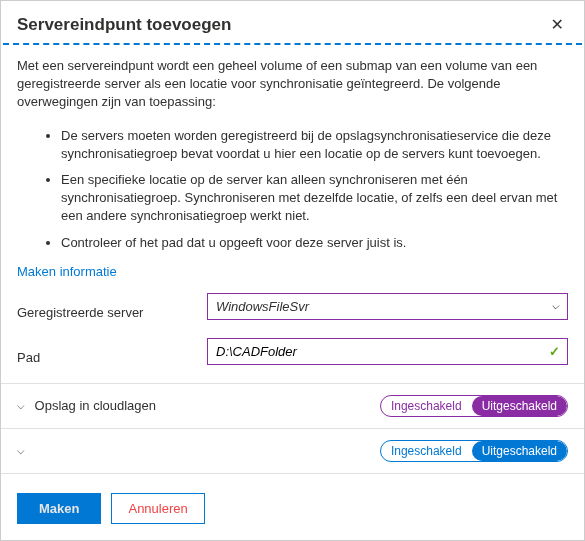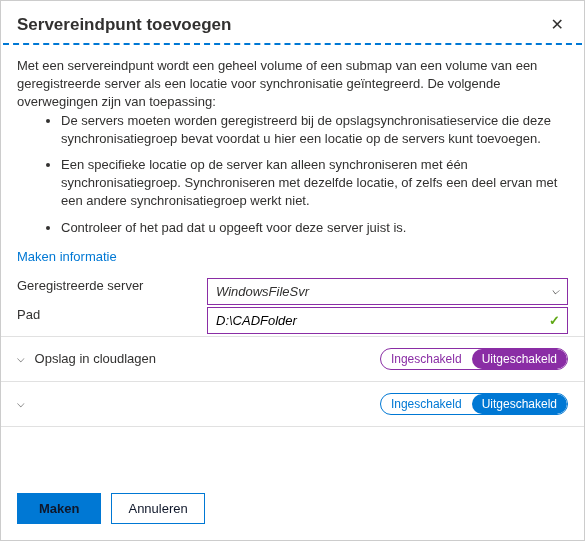--- a/index.html
+++ b/index.html
@@ -3,47 +3,47 @@
 <meta charset="utf-8">
 <style>
 * { box-sizing: border-box; margin: 0; padding: 0; }
 body { font-family: "Segoe UI", Arial, sans-serif; font-size: 13px; color: #323130; background: #fff; width: 585px; }
 .panel { border: 1px solid #ccc; width: 585px; height: 541px; display: flex; flex-direction: column; position: relative; }
 .header { display: flex; justify-content: space-between; align-items: center; padding: 12px 16px 6px 16px; }
 .header h2 { font-size: 17px; font-weight: 700; }
 .close-btn { background: none; border: none; font-size: 16px; cursor: pointer; color: #323130; padding: 4px; line-height: 1; }
 .divider { border-top: 2px dashed #0078d4; margin: 0 2px; }
 .content { padding: 12px 16px 0 16px; }
-.desc { margin-bottom: 0; line-height: 1.4; }
+.desc { margin-bottom: 15px; line-height: 1.4; }
 ul { list-style: disc; padding-left: 44px; margin-bottom: 8px; }
 ul li { margin-bottom: 8px; line-height: 1.4; }
 .link { color: #0078d4; cursor: pointer; margin-top: 4px; display: inline-block; margin-bottom: 14px; }
-.form-row { display: flex; align-items: flex-start; margin-bottom: 2px; }
+.form-row { display: flex; align-items: flex-end; margin-bottom: 18px; }
 .form-label { width: 190px; }
 .select, .input { flex: 1; border: 1px solid #8a2da5; padding: 5px 8px; font-size: 13px; background: #fff; position: relative; font-style: italic; }
 .select { display: flex; justify-content: space-between; align-items: center; cursor: pointer; }
 .chev { font-size: 10px; }
 .input-wrap { flex: 1; position: relative; display: flex; }
 .input { width: 100%; padding-right: 12px; }
 .check { position: absolute; right: 8px; top: 50%; transform: translateY(-50%); color: #5fa815; font-weight: bold; }
 .sep { border-top: 1px solid #e1e1e1; }
 .toggle-row { display: flex; justify-content: space-between; align-items: center; padding: 11px 16px; }
 .toggle-left { display: flex; align-items: center; gap: 10px; }
 .chev-d { font-size: 10px; color: #555; }
 .pill { border-radius: 12px; display: inline-flex; align-items: center; font-size: 12px; cursor: pointer; overflow: hidden; }
 .pill-purple { border: 1px solid #8a2da5; }
 .pill-blue { border: 1px solid #0078d4; }
 .pill span { padding: 3px 10px; }
 .pill .inactive-p { color: #8a2da5; }
 .pill .active-p { background: #8a2da5; color: #fff; border-radius: 10px; }
 .pill .inactive-b { color: #0078d4; }
 .pill .active-b { background: #0078d4; color: #fff; border-radius: 10px; }
 .footer { position: absolute; bottom: 0; left: 0; right: 0; padding: 16px; display: flex; gap: 10px; }
-.btn-primary { background: #0078d4; color: #0f172a; border: none; padding: 7px 22px; font-size: 13px; cursor: pointer; font-weight: 600; }
-.btn-secondary { background: #fff; color: #0f172a; border: 1px solid #0078d4; padding: 7px 16px; font-size: 13px; cursor: pointer; }
+.btn-primary { background: #0078d4; color: #e5e5e5; border: none; padding: 7px 22px; font-size: 13px; cursor: pointer; font-weight: 600; }
+.btn-secondary { background: #fff; color: #ef4444; border: 1px solid #0078d4; padding: 7px 16px; font-size: 13px; cursor: pointer; }
 </style>
 </head>
 <body>
 
 <div class="panel">
 
   <div class="header">
     <h2>Servereindpunt toevoegen</h2>
     <button class="close-btn">
       <span>✕</span>

